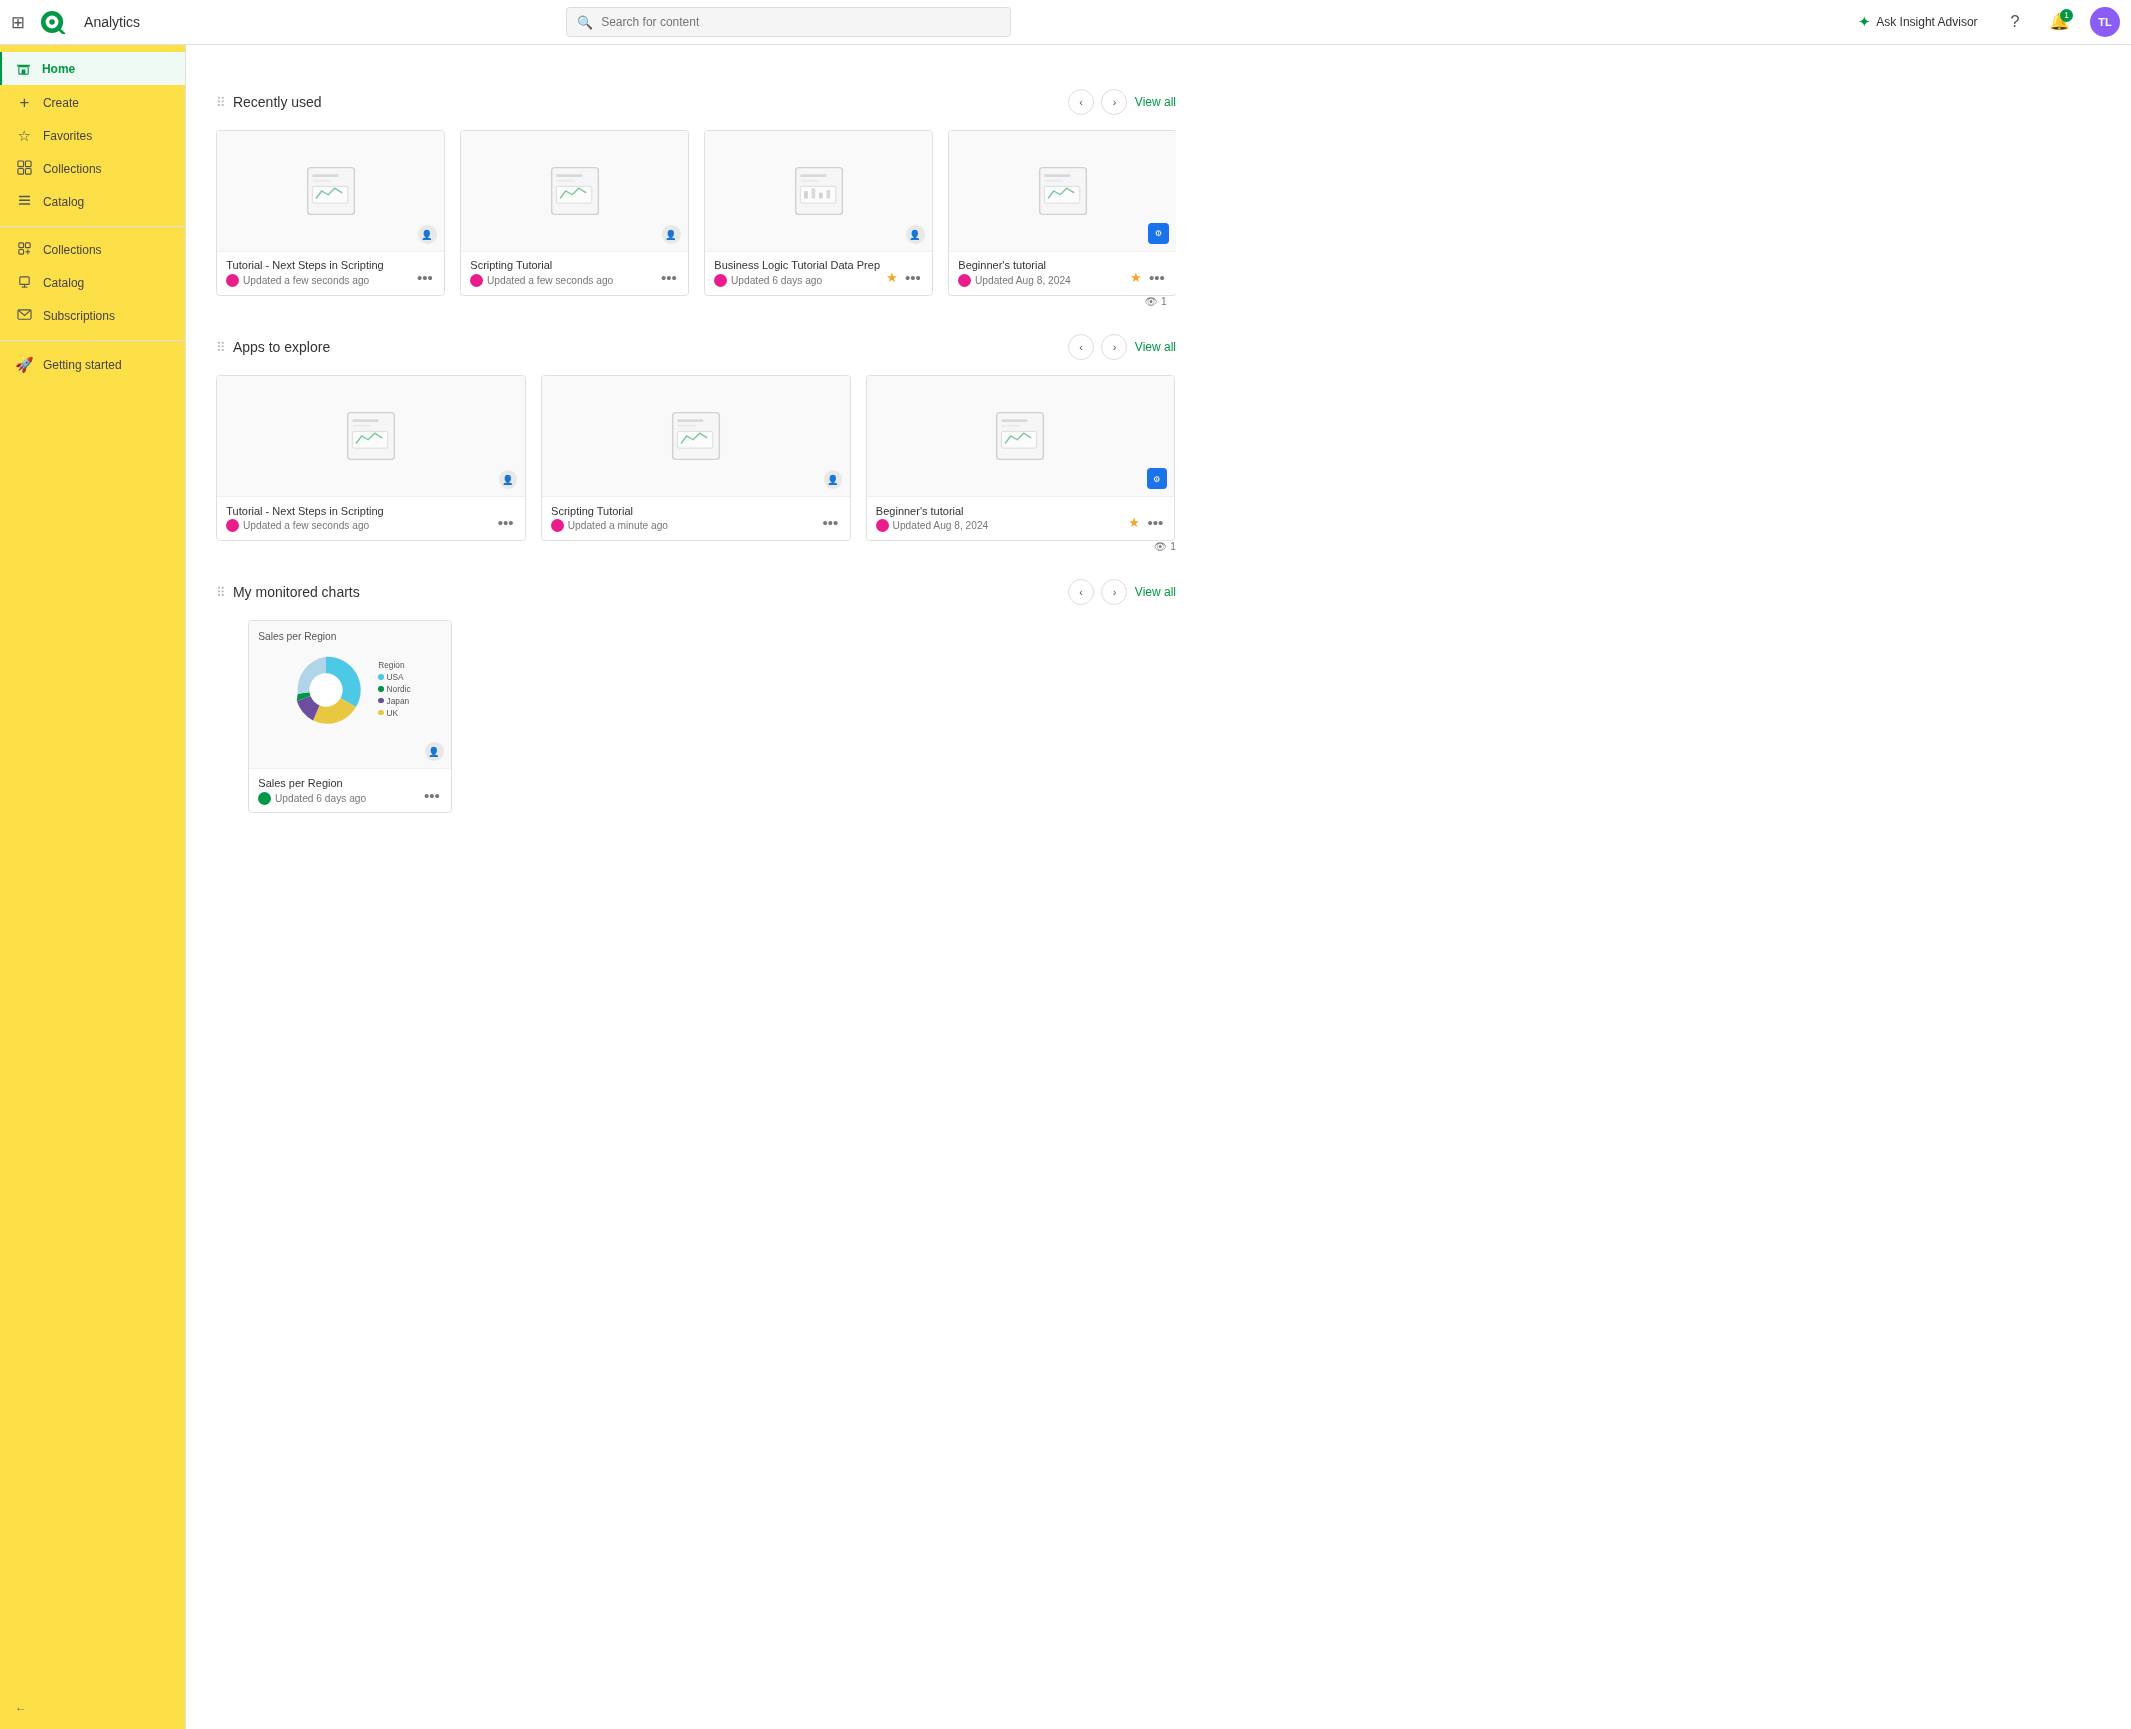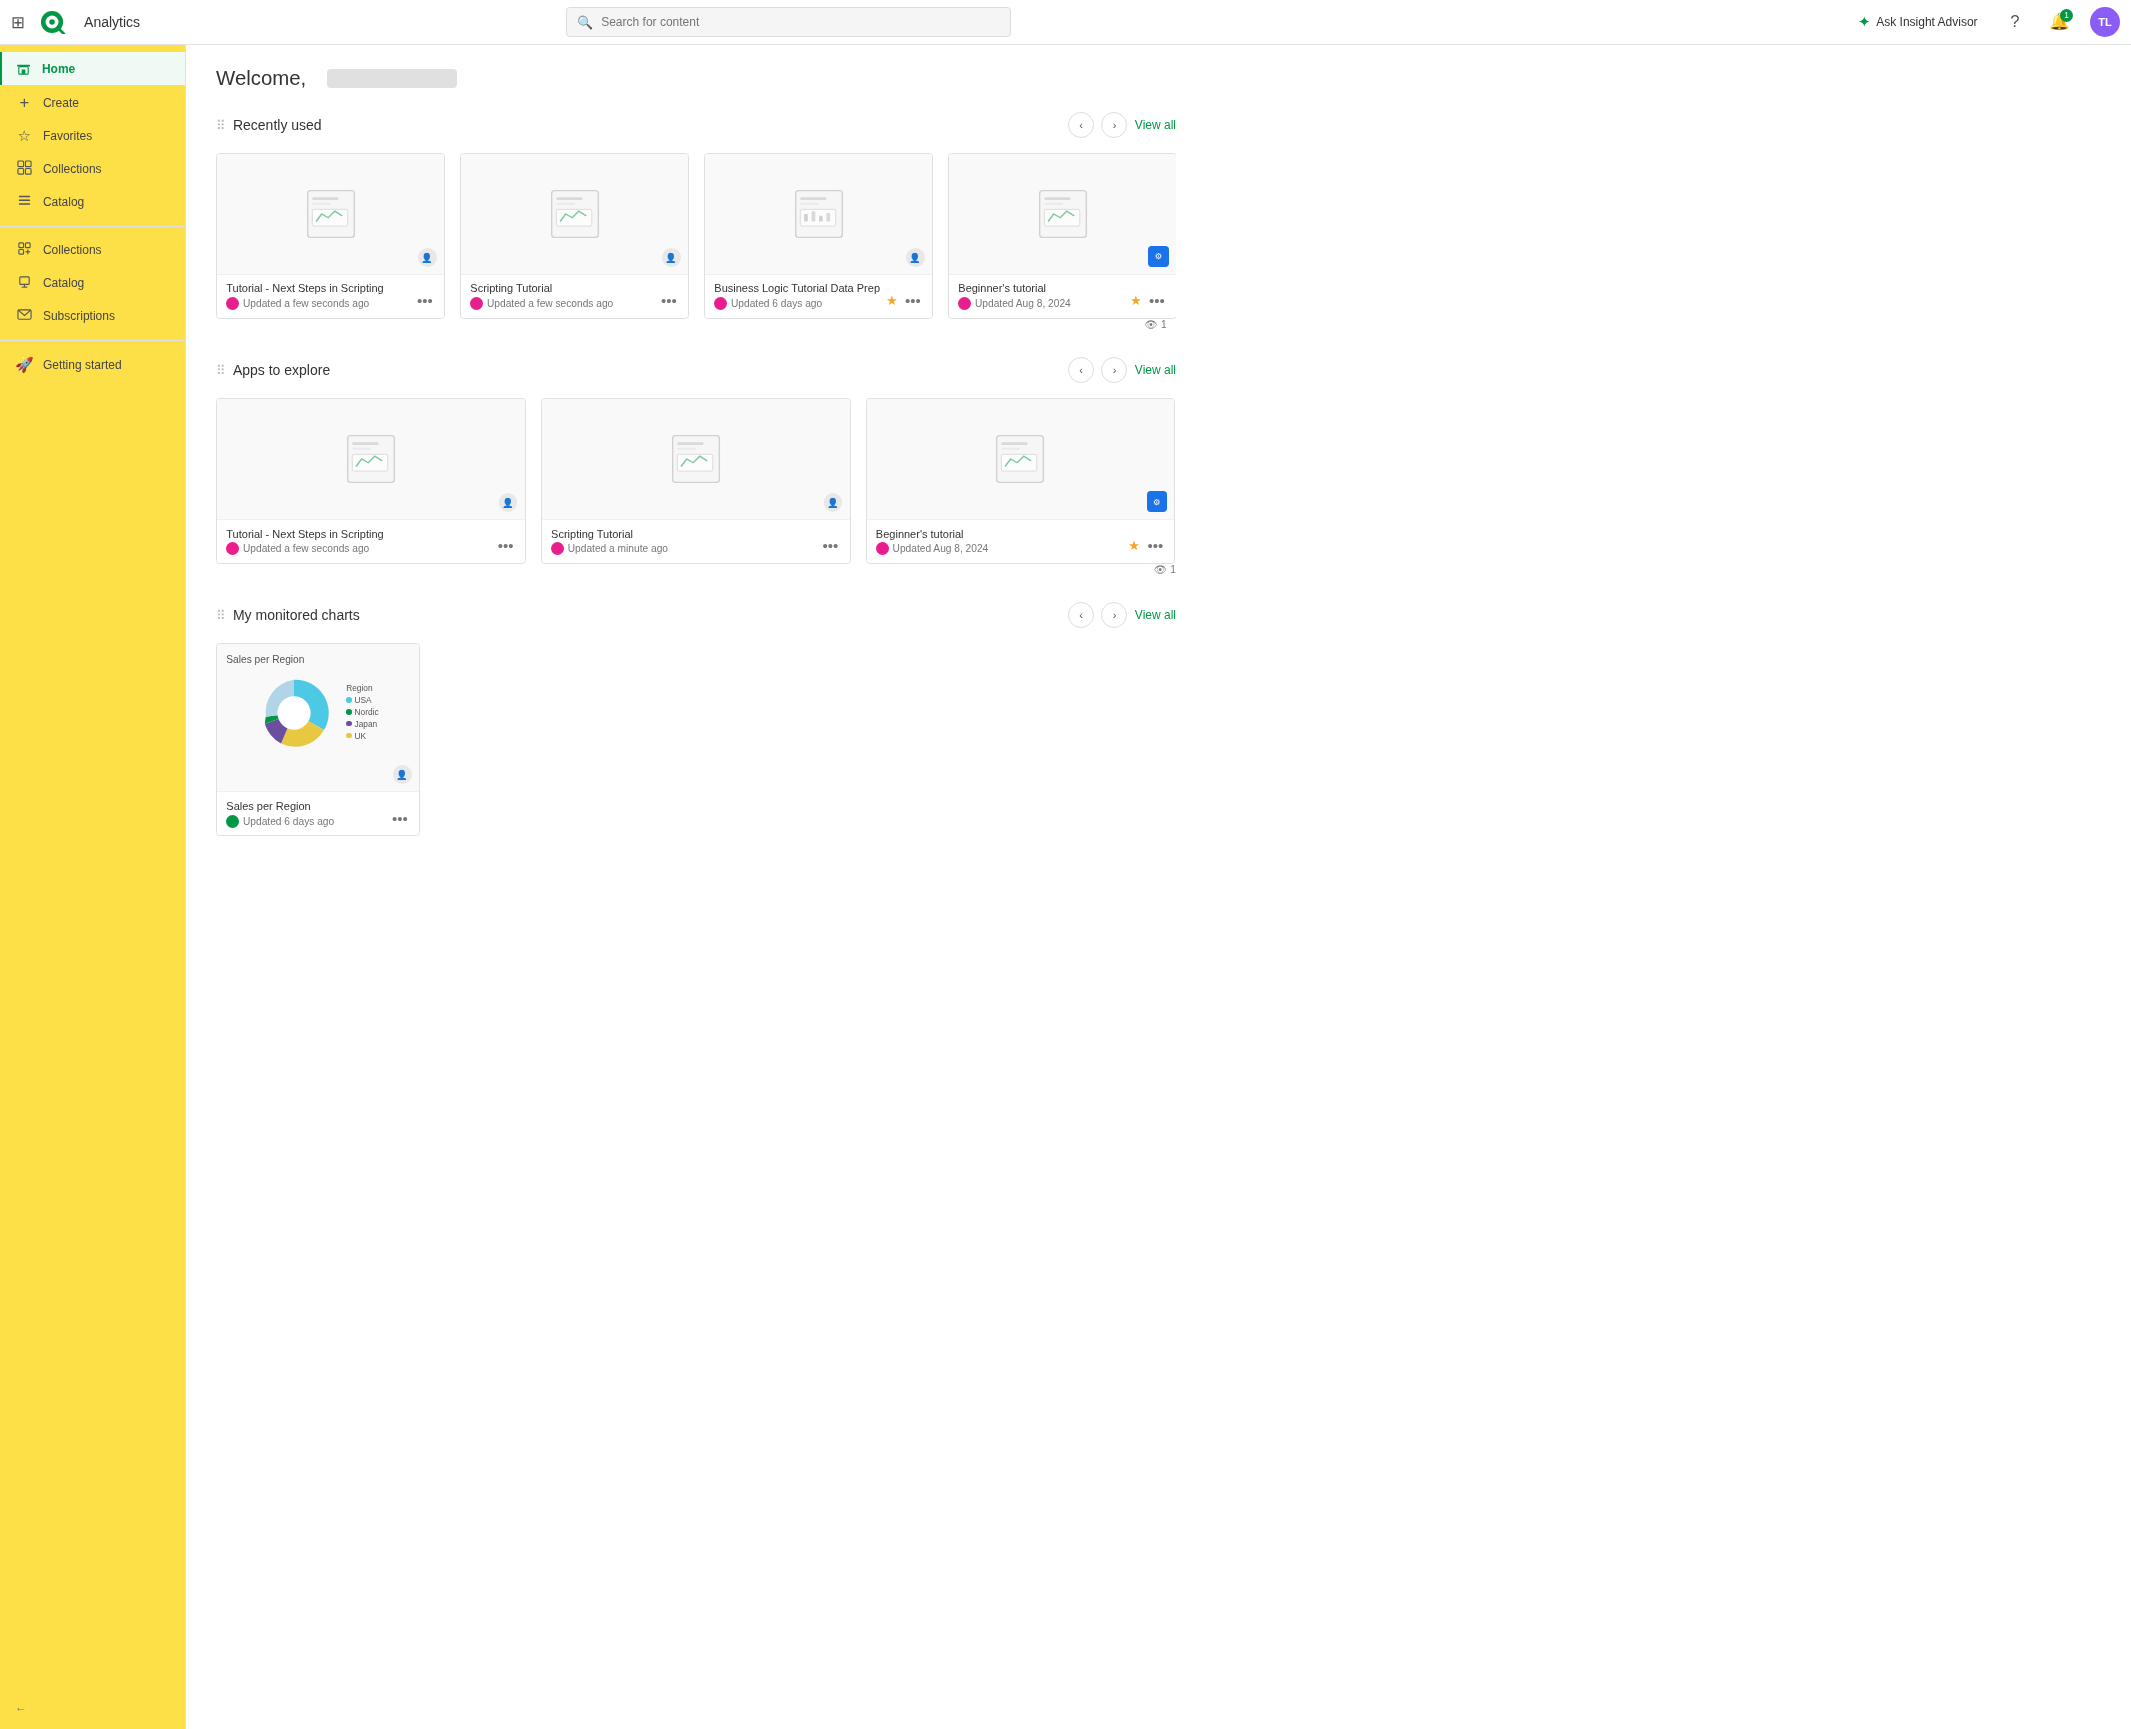--- a/index.html
+++ b/index.html
@@ -230,24 +230,20 @@
     </div>
     <div style="flex:1;"></div>
     <div class="collapse-btn">
       <span>←</span>
     </div>
   </aside>
 
   <main class="main-content">
     <div class="main-inner">
 
-      <h1 class="welcome-title">
-        <span>Welcome,</span>&nbsp;
-        <span class="welcome-name"></span>
-      </h1>
 
 
       <div class="section">
         <div class="section-header">
           <div class="section-title">
             <span class="drag-handle">⠿</span>
             <span>Recently used</span>
           </div>
           <div class="section-actions">
             <button class="nav-arrow">‹</button>
@@ -473,21 +469,21 @@
             <span>My monitored charts</span>
           </div>
           <div class="section-actions">
             <button class="nav-arrow">‹</button>
             <button class="nav-arrow">›</button>
             <button class="view-all-btn">View all</button>
           </div>
         </div>
 
         <div class="cards-row">
-          <div class="card" style="flex: 0 0 204px;">
+          <div class="card" style="flex: 0 0 204px; margin-left: 32px;">
             <div class="card-thumb" style="height:148px; flex-direction:column; padding:9.3px; align-items:flex-start; justify-content:flex-start; gap:3.7px;">
               <div class="chart-title-sm">Sales per Region</div>
               <div style="display:flex; align-items:center; gap:7.4px; width:100%; justify-content:center;">
 
                 <svg width="74" height="74" viewBox="0 0 80 80">
 
                   <path d="M40,40 L40,4 A36,36 0 0,1 72.4,58.5 Z" fill="#4dc9e6"></path>
 
                   <path d="M40,40 L72.4,58.5 A36,36 0 0,1 26,73 Z" fill="#e8c840"></path>
 

